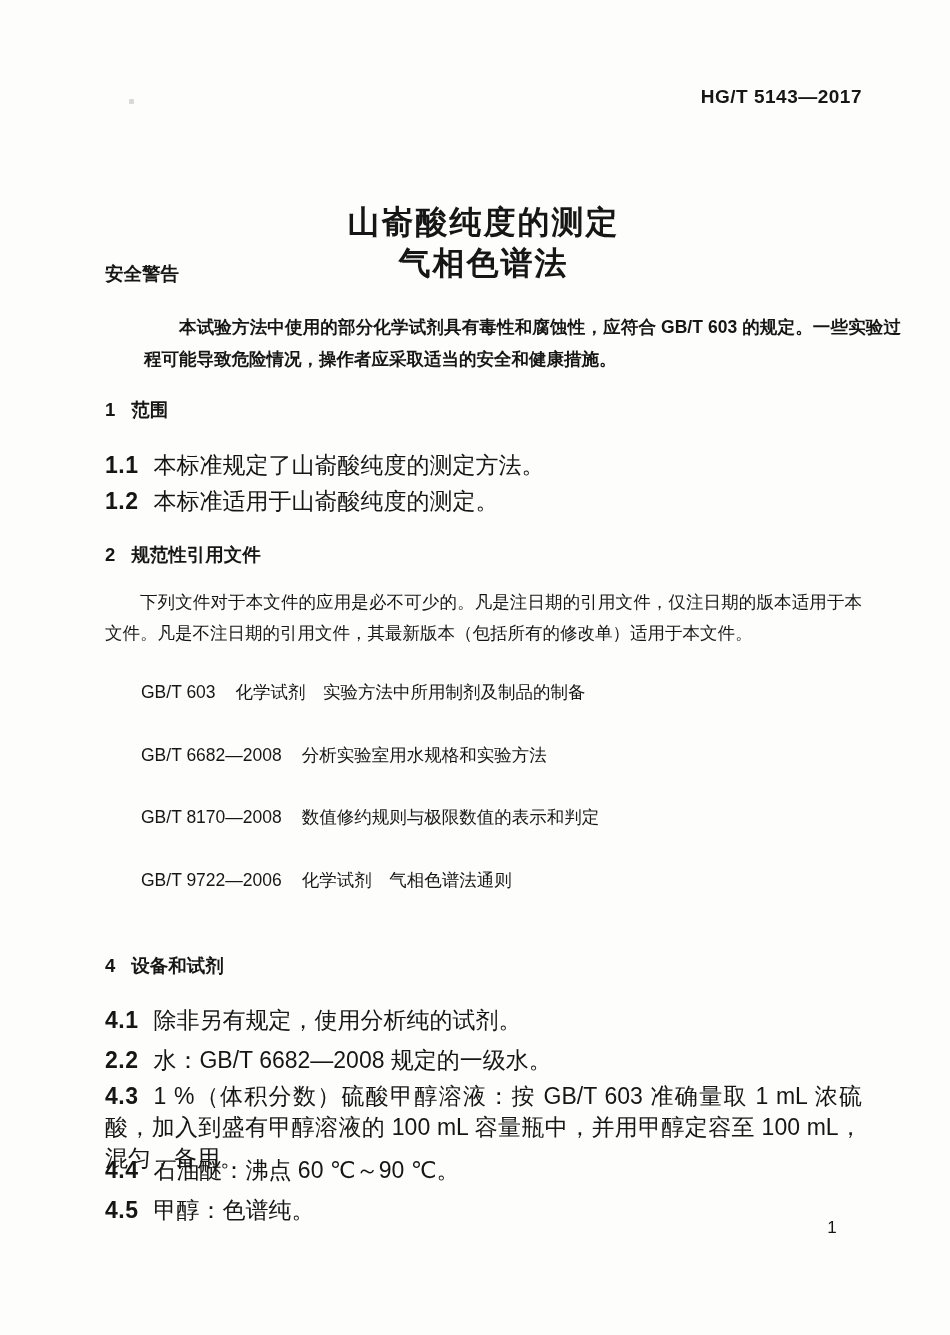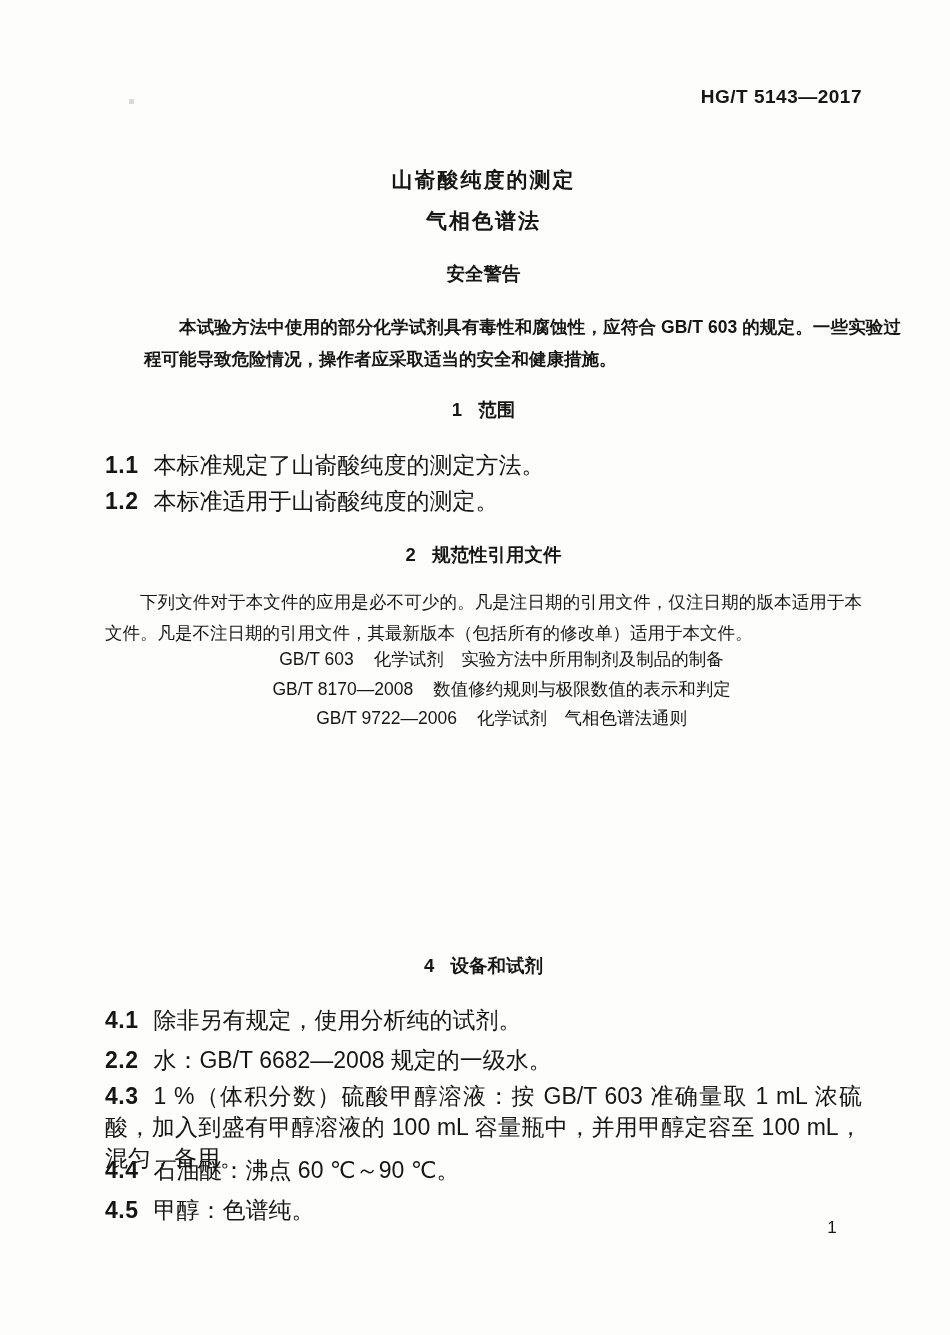--- a/index.html
+++ b/index.html
@@ -9,37 +9,38 @@
   }
   .page {
     position: relative;
     width: 950px;
     height: 1335px;
     background: #fdfdfc;
     color: #161616;
     font-family: "Liberation Sans", "DejaVu Sans", sans-serif;
     overflow: hidden;
   }
-  .abs { position: absolute; text-align: center; }
+  .abs { position: absolute; }
 
   .header-code {
     top: 86px;
     right: 88px;
     font-size: 19px;
     font-weight: bold;
     letter-spacing: 0.5px;
   }
 
   .doc-title {
     left: 105px;
     width: 757px;
     text-align: center;
-    font-size: 21px;
+    font-size: 32px;
     font-weight: bold;
     letter-spacing: 2px;
+    margin-top: 35px;
   }
   .doc-title.line1 { top: 166px; }
   .doc-title.line2 { top: 207px; }
 
   .section-heading {
     left: 105px;
     width: 757px;
     font-size: 18.5px;
     font-weight: bold;
   }
@@ -70,21 +71,21 @@
     font-weight: bold;
     margin-right: 15px;
     letter-spacing: 0.5px;
   }
 
   .ref-list {
     left: 105px;
     width: 757px;
     font-size: 17.5px;
   }
-  .ref-line { line-height: 29.6px; padding-left: 36px; }
+  .ref-line { line-height: 29.6px; padding-left: 36px; margin-top: 33px; }
   .ref-code { margin-right: 20px; }
 
   .page-number {
     top: 1218px;
     left: 820px;
     width: 24px;
     text-align: center;
     font-size: 17px;
   }
 
@@ -125,20 +126,23 @@
   <div class="abs section-heading" style="top:542px">
     <span class="sec-num">2</span><span>规范性引用文件</span>
   </div>
   <div class="abs para" style="top:587px">下列文件对于本文件的应用是必不可少的。凡是注日期的引用文件，仅注日期的版本适用于本文件。凡是不注日期的引用文件，其最新版本（包括所有的修改单）适用于本文件。</div>
 
   <div class="abs ref-list" style="top:645px">
     <div class="ref-line">
       <span class="ref-code">GB/T 603</span><span>化学试剂　实验方法中所用制剂及制品的制备</span>
     </div>
     <div class="ref-line">
+      <span class="ref-code">GB/T 6682—2008</span><span>分析实验室用水规格和实验方法</span>
+    </div>
+    <div class="ref-line">
       <span class="ref-code">GB/T 8170—2008</span><span>数值修约规则与极限数值的表示和判定</span>
     </div>
     <div class="ref-line">
       <span class="ref-code">GB/T 9722—2006</span><span>化学试剂　气相色谱法通则</span>
     </div>
   </div>
 
 
   <div class="abs section-heading" style="top:953px">
     <span class="sec-num">4</span><span>设备和试剂</span>

